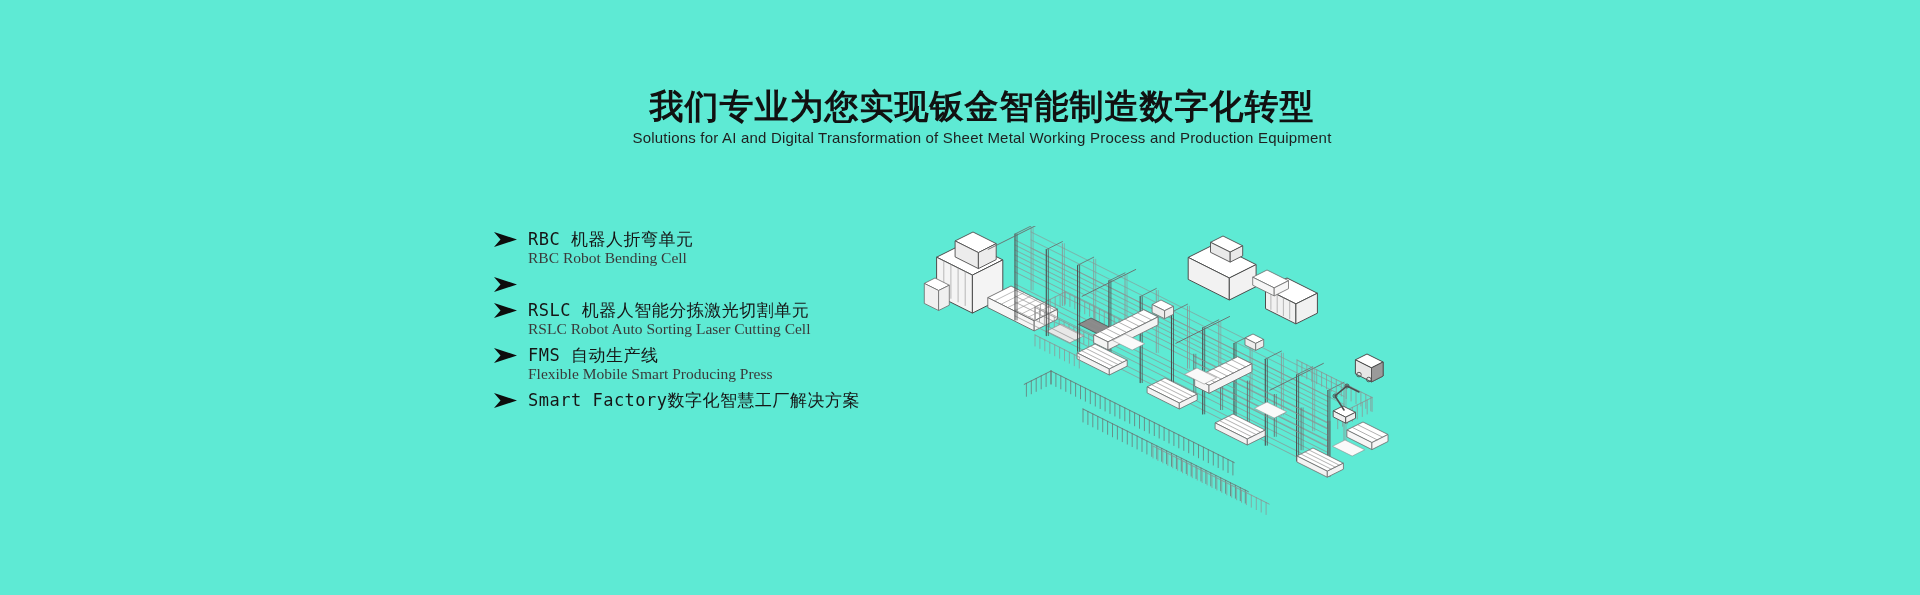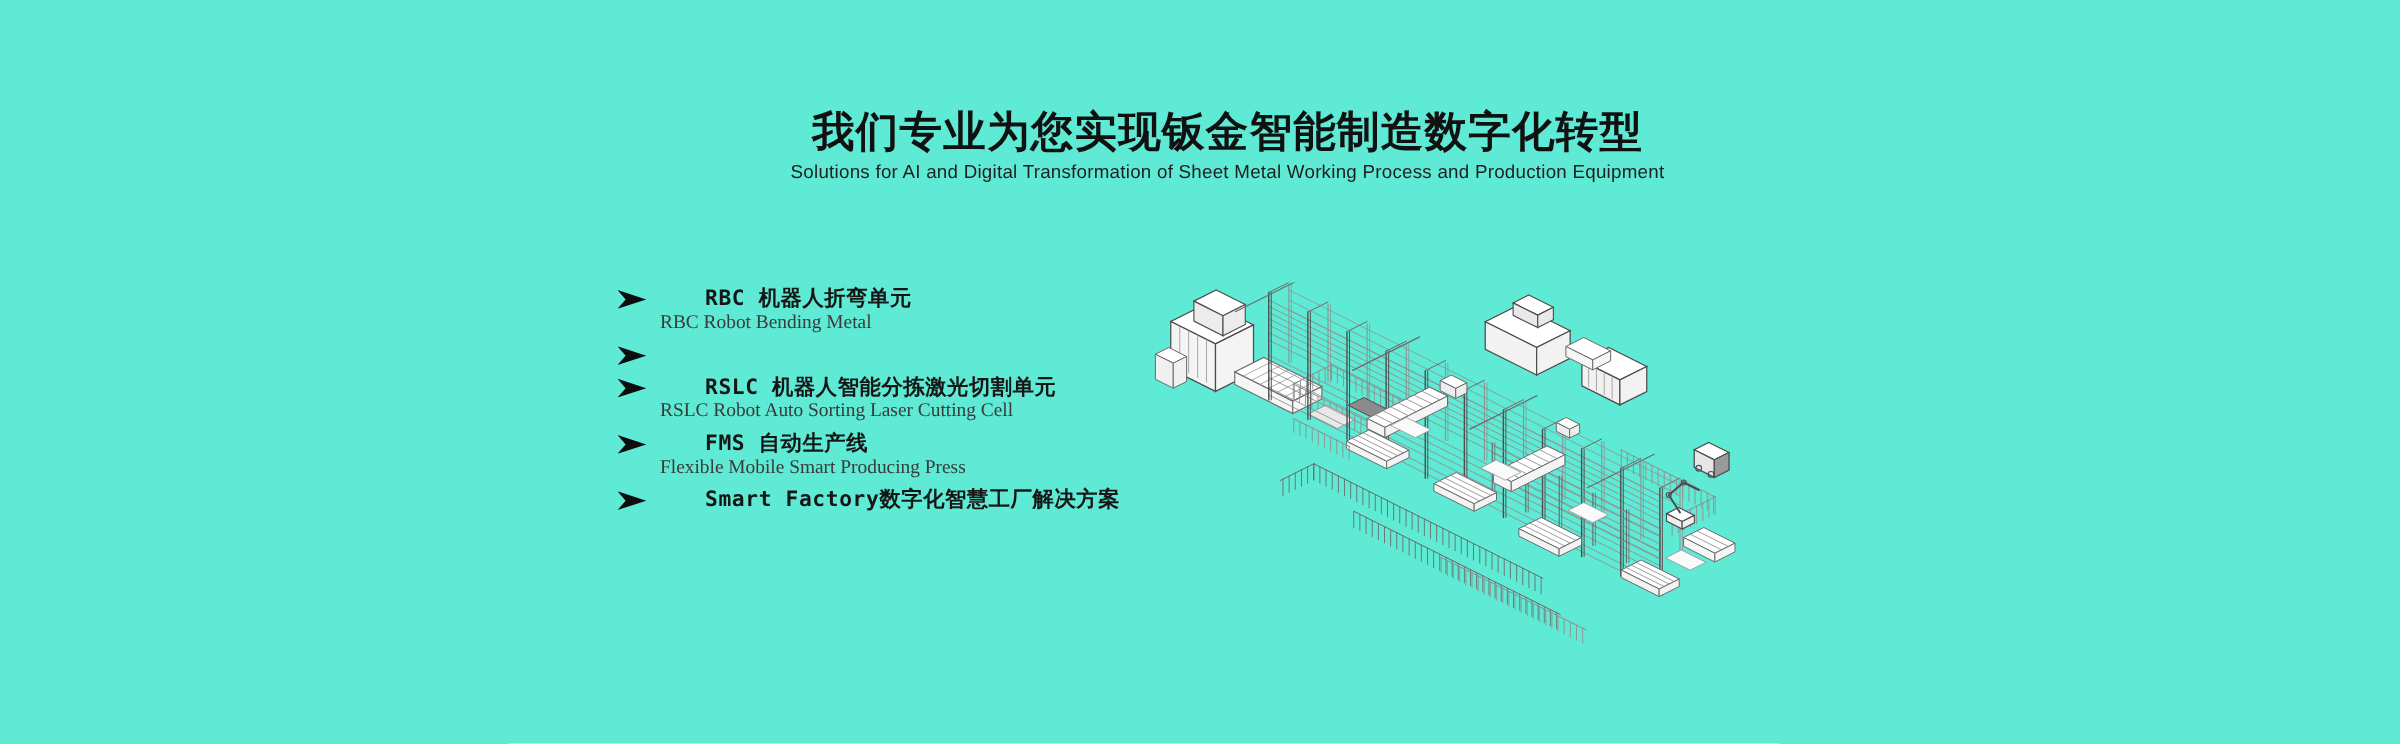--- a/index.html
+++ b/index.html
@@ -11,21 +11,21 @@
   .hero-title{font-size:34px;line-height:40px;font-weight:700;color:#111111;letter-spacing:1px;
               font-family:"DejaVu Sans","Liberation Sans",sans-serif;}
   .hero-subtitle{margin-top:3px;font-size:15px;line-height:18px;color:#1f1f1f;letter-spacing:.2px;}
 
   
   .solutions{position:absolute;left:494px;top:229px;list-style:none;margin:0;padding:0;}
   .solutions li{display:flex;align-items:flex-start;margin-bottom:8px;}
   .bullet{flex:0 0 auto;width:23px;height:15px;margin:3px 11px 0 0;}
   .texts{display:flex;flex-direction:column;}
   .cn{font-family:"DejaVu Sans Mono","DejaVu Sans","Liberation Sans",sans-serif;
-      font-size:17px;line-height:20px;font-weight:700;color:#161616;letter-spacing:.5px;margin-left:36px;}
+      font-size:17px;line-height:20px;font-weight:400;color:#161616;letter-spacing:.5px;}
   .en{font-family:"Liberation Serif","DejaVu Serif",serif;
       font-size:15.5px;line-height:17px;color:#3a3a3a;}
 
   
   .illustration{position:absolute;left:915px;top:226px;width:520px;height:300px;}
   .illustration svg{width:100%;height:100%;display:block;}
 </style>
 </head>
 <body>
 
@@ -38,21 +38,21 @@
 
   <ul class="solutions">
     <li>
       <span class="bullet">
         <svg viewBox="0 0 23 15">
             <polygon points="0,0 23,7.5 0,15 6.5,7.5" fill="#0d0d0d"></polygon>
           </svg>
       </span>
       <span class="texts">
         <span class="cn">RBC 机器人折弯单元</span>
-        <span class="en">RBC Robot Bending Metal</span>
+        <span class="en">RBC Robot Bending Cell</span>
       </span>
     </li>
 
     <li>
       <span class="bullet">
         <svg viewBox="0 0 23 15">
             <polygon points="0,0 23,7.5 0,15 6.5,7.5" fill="#0d0d0d"></polygon>
           </svg>
       </span>
     </li>

